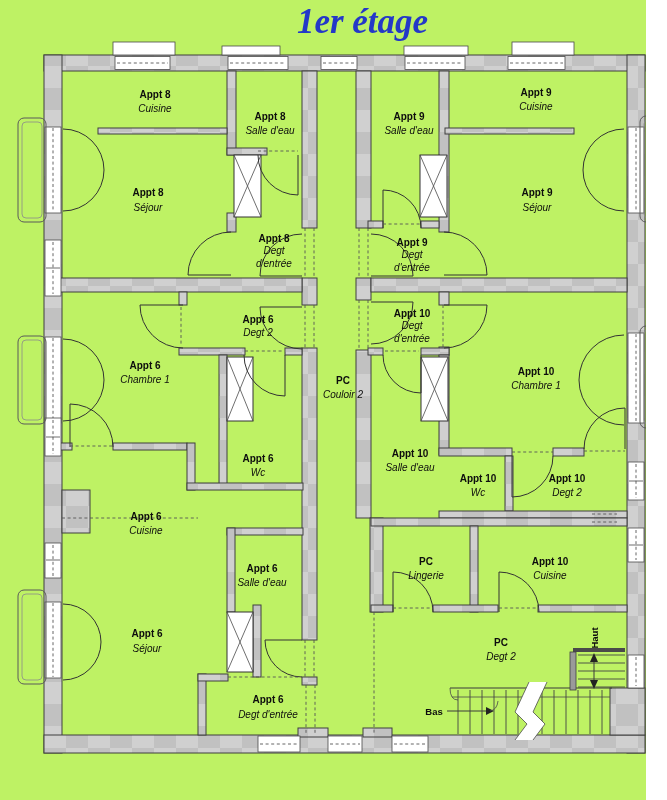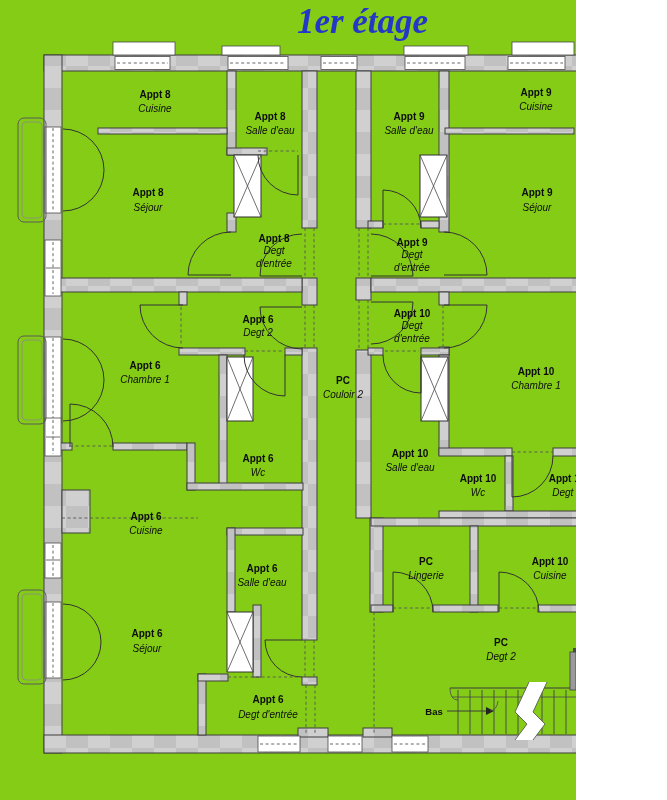--- a/index.html
+++ b/index.html
@@ -1,16 +1,16 @@
 <!DOCTYPE html>
 <html><head>
 <meta charset="utf-8">
 <style>
   html,body{margin:0;padding:0;background:#ffffff;}
-  #page{position:relative;width:576px;height:800px;background:#84cc16;overflow:hidden;
+  #page{position:relative;width:646px;height:800px;background:#bef264;overflow:hidden;
         font-family:"Liberation Sans",sans-serif;}
   #title{position:absolute;top:0;left:0;width:667px;text-align:center;padding-left:58px;
          box-sizing:border-box;font-family:"Liberation Serif",serif;font-weight:bold;
          font-style:italic;font-size:35px;line-height:44px;}
   svg{position:absolute;top:0;left:0;}
   .w{fill:url(#wp);stroke:#3f3f3f;stroke-width:1;}
   .ln{stroke:#3a3a3a;stroke-width:1;fill:none;}
   .thin{stroke:#4a4a4a;stroke-width:.8;fill:none;}
   .dash{stroke:#555;stroke-width:.9;fill:none;stroke-dasharray:3 2.6;}
   .door{stroke:#333;stroke-width:1;fill:none;}

